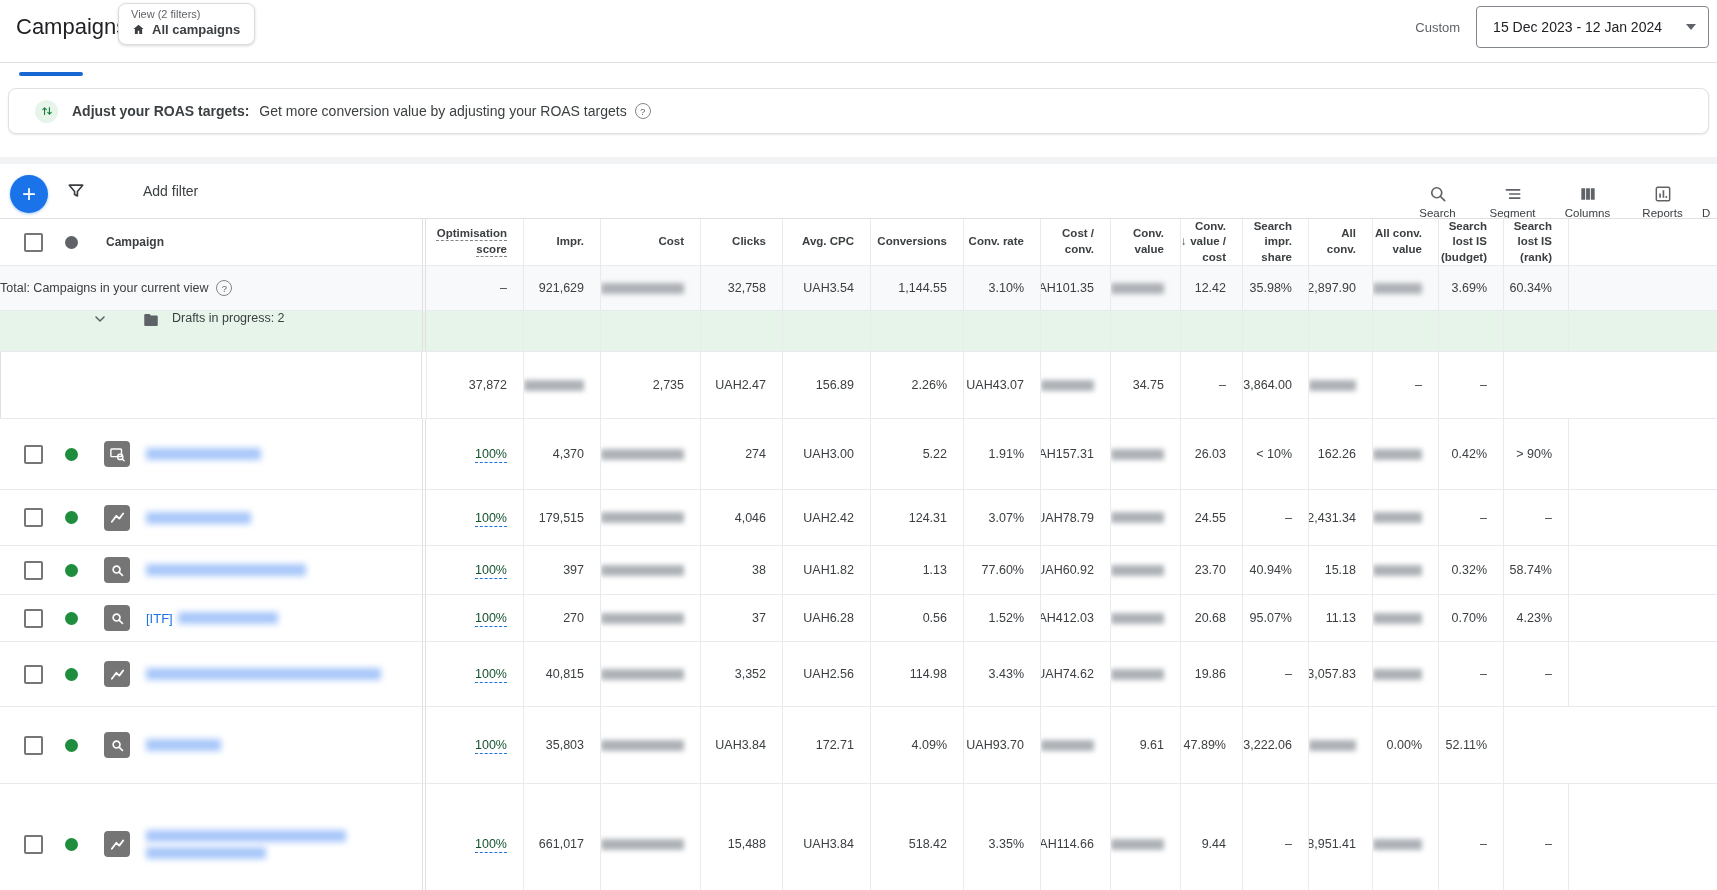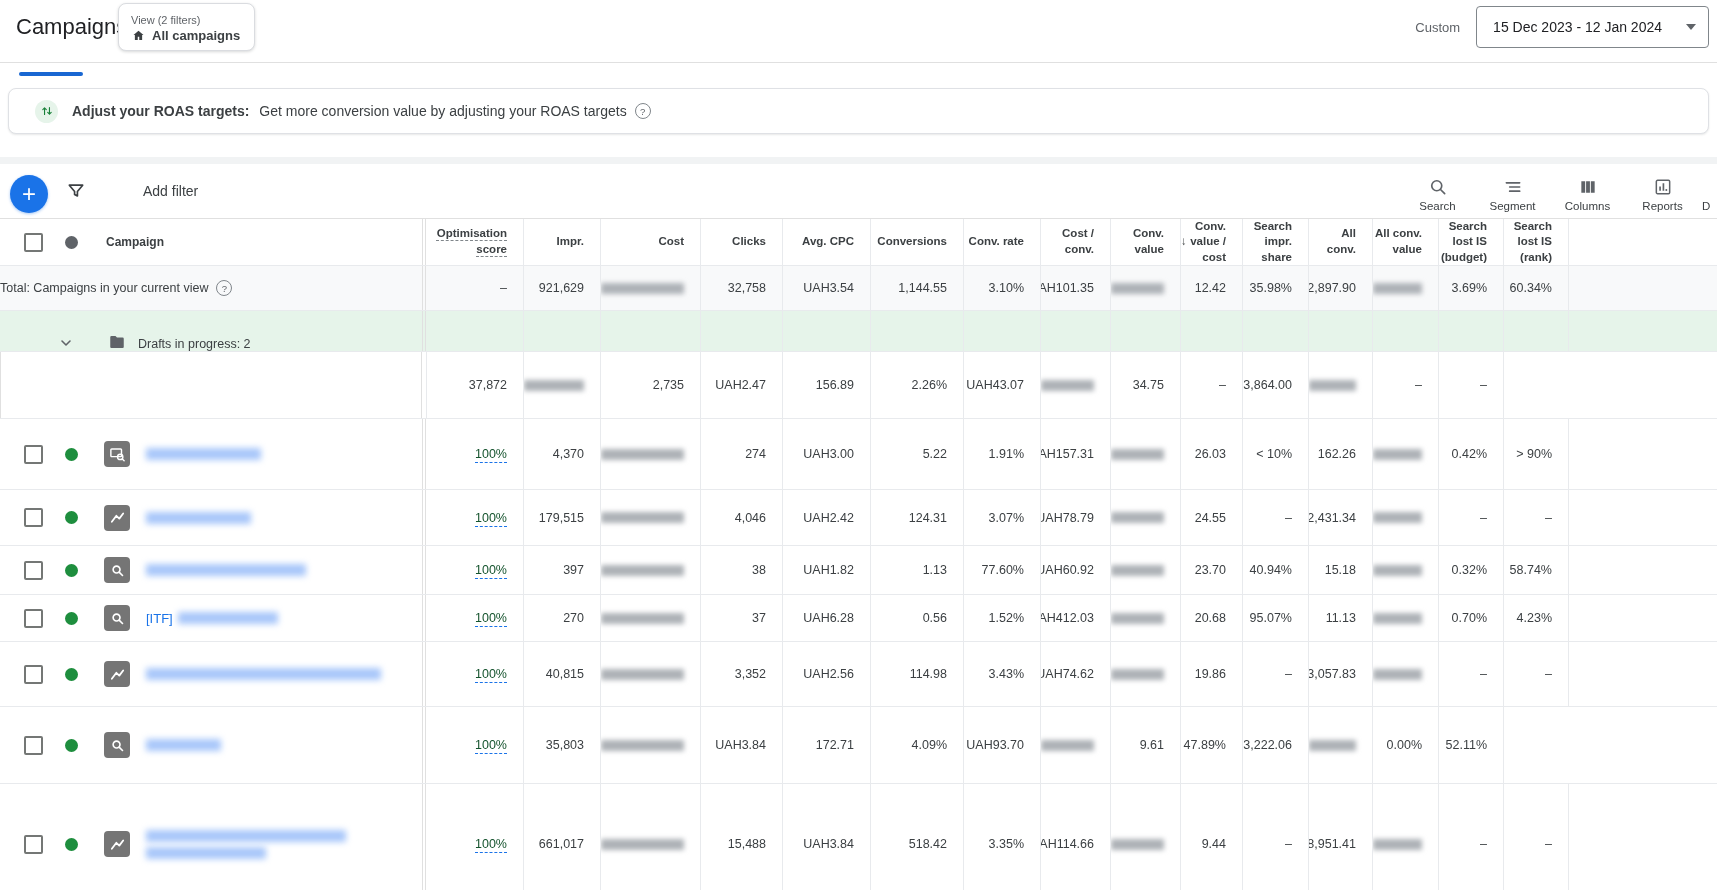--- a/index.html
+++ b/index.html
@@ -2,21 +2,21 @@
 <html><head>
 <meta charset="utf-8">
 <style>
   html,body{margin:0;padding:0;background:#fff;}
   .page{position:relative;width:1717px;height:890px;background:#fff;overflow:hidden;
         font-family:"Liberation Sans",sans-serif;color:#3c4043;}
   
   .topbar{position:absolute;top:0;left:0;width:100%;height:62px;background:#fff;}
   .page-title{position:absolute;left:16px;top:14px;font-size:22px;font-weight:400;color:#202124;margin:0;}
   .view-chip{position:absolute;left:118px;top:3px;background:#fff;border:1px solid #dadce0;border-radius:8px;
-             box-shadow:0 1px 3px rgba(60,64,67,.2);padding:10px 14px 7px 12px;cursor:pointer;}
+             box-shadow:0 1px 3px rgba(60,64,67,.2);padding:4px 14px 7px 12px;cursor:pointer;}
   .chip-sub{font-size:11px;color:#5f6368;margin-bottom:2px;}
   .chip-main{display:flex;align-items:center;gap:6px;font-size:13px;font-weight:bold;color:#3c4043;}
   .date-area{position:absolute;right:8px;top:6px;display:flex;align-items:center;gap:16px;}
   .date-mode{font-size:13px;color:#5f6368;}
   .date-btn{display:flex;align-items:center;gap:24px;border:1px solid #80868b;border-radius:4px;background:#fff;
             padding:12px 12px 12px 16px;font-size:14px;color:#202124;font-family:inherit;cursor:pointer;}
   .caret{width:0;height:0;border-left:5px solid transparent;border-right:5px solid transparent;border-top:6px solid #5f6368;}
   .hdivider{position:absolute;top:62px;left:0;width:100%;height:1px;background:#e0e0e0;}
   .blue-ind{position:absolute;top:72px;left:19px;width:64px;height:4px;border-radius:2px;background:#1967d2;}
   
@@ -28,21 +28,21 @@
   .banner-msg{font-size:14px;color:#3c4043;margin-left:10px;}
   .help-c{display:inline-flex;align-items:center;justify-content:center;width:14px;height:14px;border:1px solid #80868b;
           border-radius:50%;font-size:9.5px;color:#5f6368;margin-left:8px;flex:0 0 auto;}
   
   .gray-strip{position:absolute;top:157px;left:0;width:100%;height:7px;background:#f1f3f4;}
   .toolbar{position:absolute;top:164px;left:0;width:100%;height:54px;background:#fff;}
   .fab{position:absolute;left:10px;top:11px;width:38px;height:38px;border-radius:50%;background:#1a73e8;border:none;
        color:#fff;font-size:24px;line-height:36px;text-align:center;cursor:pointer;box-shadow:0 1px 3px rgba(26,115,232,.4);padding:0;}
   .funnel{position:absolute;left:66px;top:17px;cursor:pointer;}
   .add-filter{position:absolute;left:143px;top:19px;font-size:14px;color:#3c4043;cursor:pointer;}
-  .tools{position:absolute;left:1400px;top:13px;display:flex;}
+  .tools{position:absolute;left:1400px;top:20px;display:flex;}
   .tool{width:75px;display:flex;flex-direction:column;align-items:center;gap:3px;cursor:pointer;}
   .tool-label{font-size:11.5px;color:#3c4043;}
   .tool.cutoff{position:absolute;left:300px;top:23px;width:150px;align-items:flex-start;}
   .tool.cutoff .tool-label{padding-left:2px;}
   
   .tablewrap{position:absolute;top:218px;left:0;width:1717px;bottom:0;background:#fff;border-top:1px solid #e0e0e0;overflow:hidden;}
   .trow{display:grid;grid-template-columns:422px 4px 97px 77px 100px 82px 88px 93px 77px 70px 70px 62px 66px 64px 66px 65px 65px 149px;
         align-items:stretch;border-bottom:1px solid #e8eaed;background:#fff;}
   .thead{height:46px;}
   .rowTotal{height:44px;background:#f8f9fa;}
@@ -58,21 +58,21 @@
   .cb{width:15px;height:15px;border:2px solid #747775;border-radius:2px;margin-left:24px;flex:0 0 auto;background:#fff;cursor:pointer;}
   .dot{width:13px;height:13px;border-radius:50%;margin-left:22px;flex:0 0 auto;}
   .dot.hdr{background:#5f6368;}
   .dot.on{background:#1e8e3e;}
   .camp-label{font-size:12px;font-weight:bold;color:#3c4043;margin-left:28px;}
   .type-ic{width:26px;height:26px;border-radius:4px;background:#757575;margin-left:26px;flex:0 0 auto;
            display:flex;align-items:center;justify-content:center;}
   .camp-name{font-size:13px;color:#1a73e8;margin-left:16px;cursor:pointer;display:flex;flex-direction:column;gap:5px;align-items:flex-start;}
   .camp-name .nrow{display:flex;align-items:center;gap:5px;}
   .total-label{font-size:12.5px;color:#3c4043;display:flex;align-items:center;}
-  .group-left{display:flex;align-items:flex-end;}
+  .group-left{display:flex;align-items:flex-start;padding-left:34px;}
   .chev{margin-left:58px;cursor:pointer;display:flex;}
   .folder{margin-left:34px;display:flex;}
   .group-label{font-size:12.5px;color:#3c4043;margin-left:12px;}
   .opt-link{color:#14532d;text-decoration:underline dashed #1a73e8 1px;text-underline-offset:4px;cursor:pointer;}
   .redact{display:inline-block;height:11px;border-radius:1px;background:#aeb2b7;filter:blur(2.5px);}
   .redact.nm{background:#a8c7fa;height:12px;filter:blur(3px);}
   .icn{display:inline-flex;}
 </style>
 </head>
 <body>

